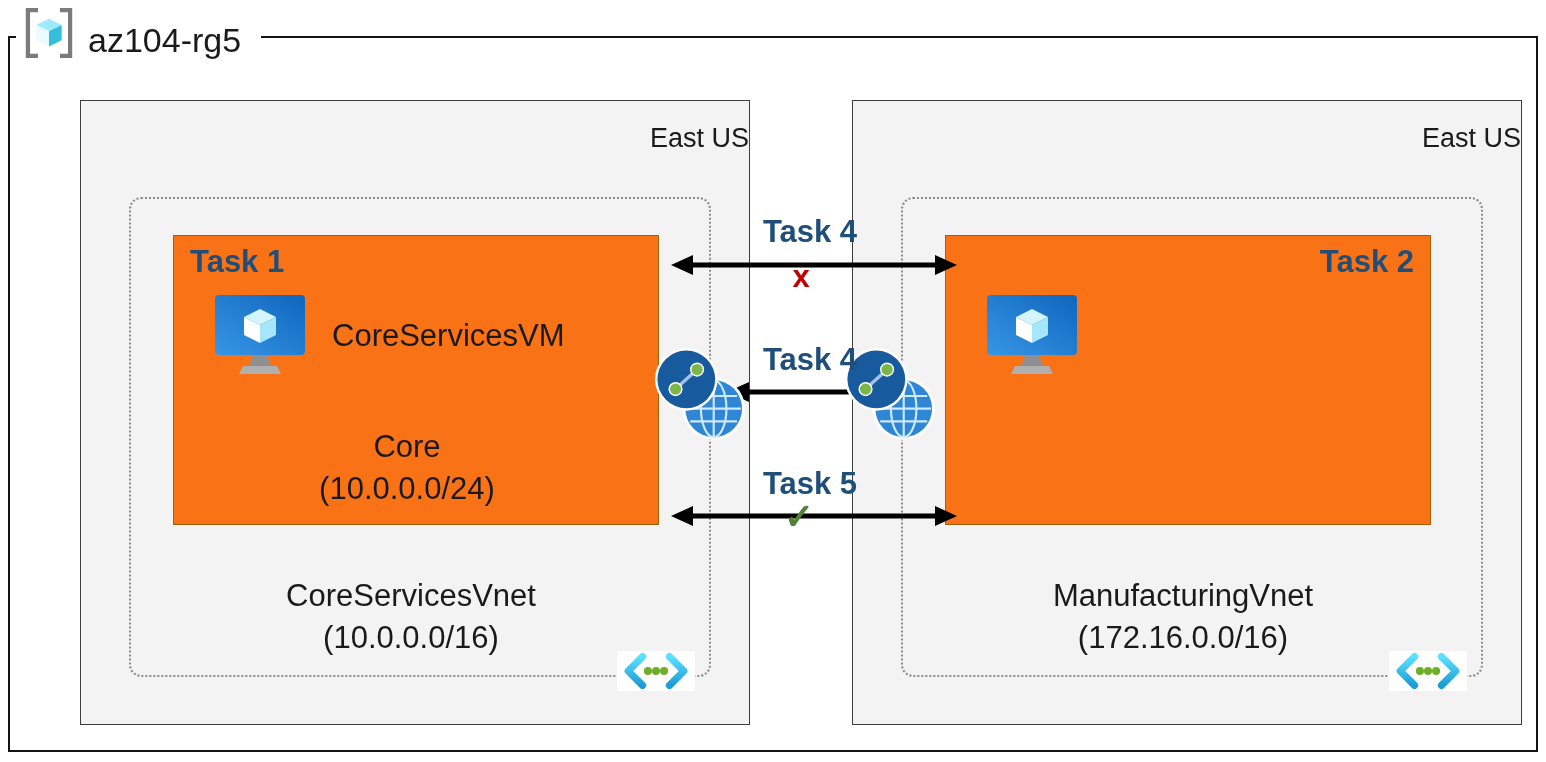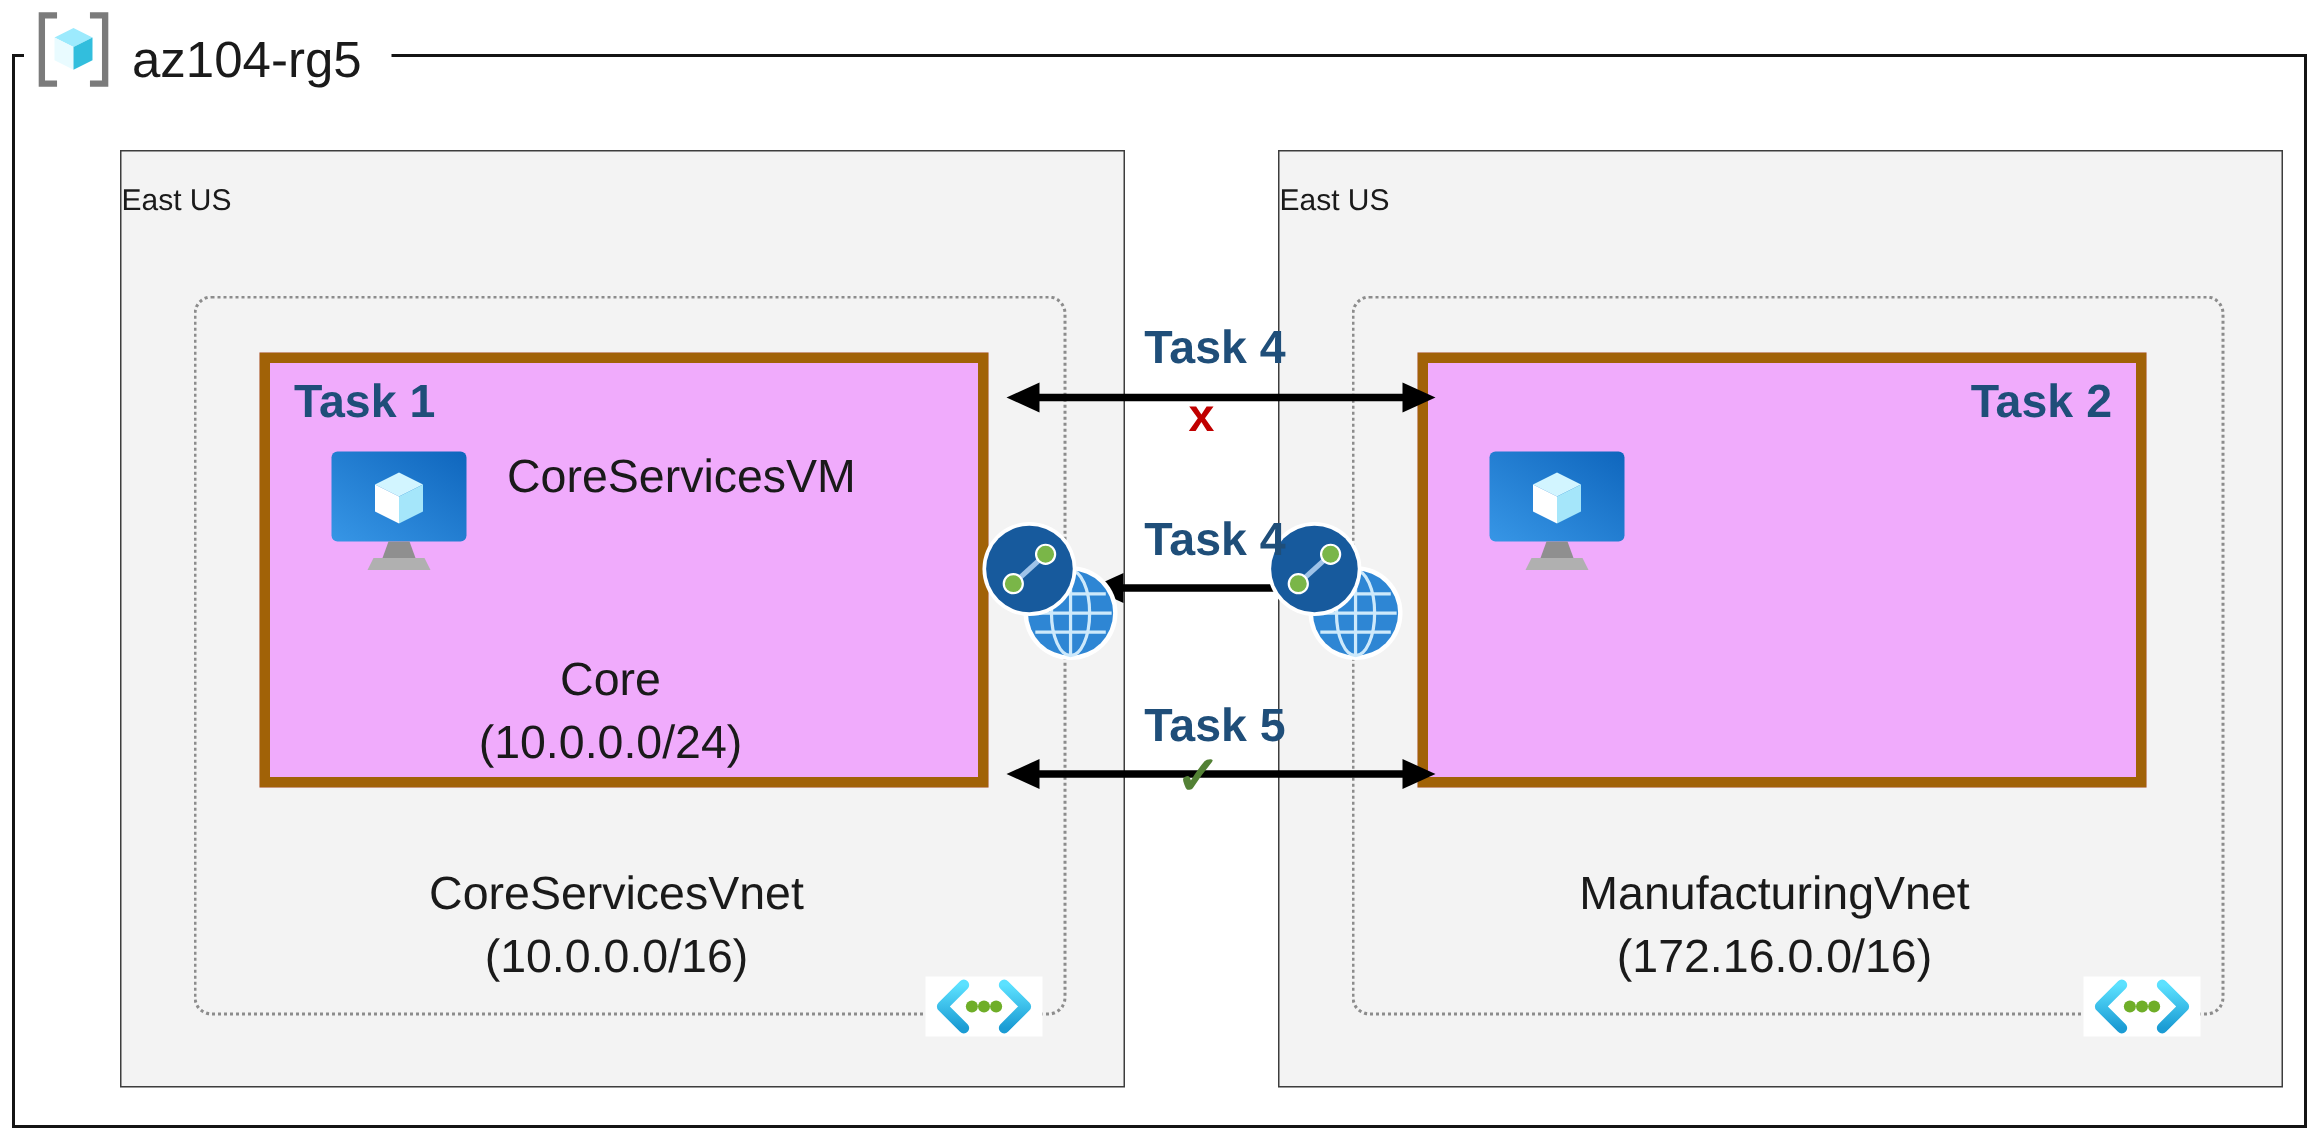--- a/index.html
+++ b/index.html
@@ -10,28 +10,28 @@
     font-family:"Liberation Sans", sans-serif;
   }
   .rg-border { position:absolute; left:8px; top:36px; width:1530px; height:716px;
     border:2px solid #141414; }
   .rg-label { position:absolute; left:16px; top:4px; z-index:7;
     display:flex; align-items:flex-end; gap:12px; background:#fff;
     padding:2px 20px 6px 6px; font-size:34px; }
   .region { position:absolute; top:100px; width:670px; height:625px;
     background:#f3f3f3; border:1.5px solid #3d3d3d; }
   .region-left { left:80px; } .region-right { left:852px; }
-  .region-title { position:absolute; top:22px; left:0; right:0; text-align:left; font-size:20px; }
+  .region-title { position:absolute; top:22px; left:0; right:0; text-align:right; font-size:27px; }
   .vnet-box { position:absolute; left:48px; top:96px; width:582px; height:480px;
     border:2.5px dotted #8c8c8c; border-radius:12px; }
   .subnet-box { position:absolute; left:42px; top:36px; width:486px; height:290px;
-    background:#f0abfc; border:7px solid #a16207; }
+    background:#f97316; border:1px solid #a16207; }
   .task-label { position:absolute; top:8px; font-size:31px; font-weight:bold; color:#1f4e79; }
   .tl { left:16px; } .tr { right:16px; }
-  .vm-row { position:absolute; left:40px; top:58px; display:flex; align-items:flex-start; gap:26px; }
+  .vm-row { position:absolute; left:40px; top:58px; display:flex; align-items:center; gap:26px; }
   .vm-name { font-size:31px; }
   .center-text { position:absolute; left:0; right:18px; text-align:center;
     font-size:31px; line-height:42px; }
   .subnet-text { top:190px; }
   .vnet-text { top:376px; }
   .vnet-icon-wrap { position:absolute; right:14px; bottom:-16px; background:#fff;
     padding:1px 4px; line-height:0; }
   .conn-label { position:absolute; width:160px; text-align:center;
     font-size:31px; font-weight:bold; color:#1f4e79; z-index:6; }
   .conn-status { position:absolute; width:70px; text-align:center; font-weight:bold; z-index:6; }

